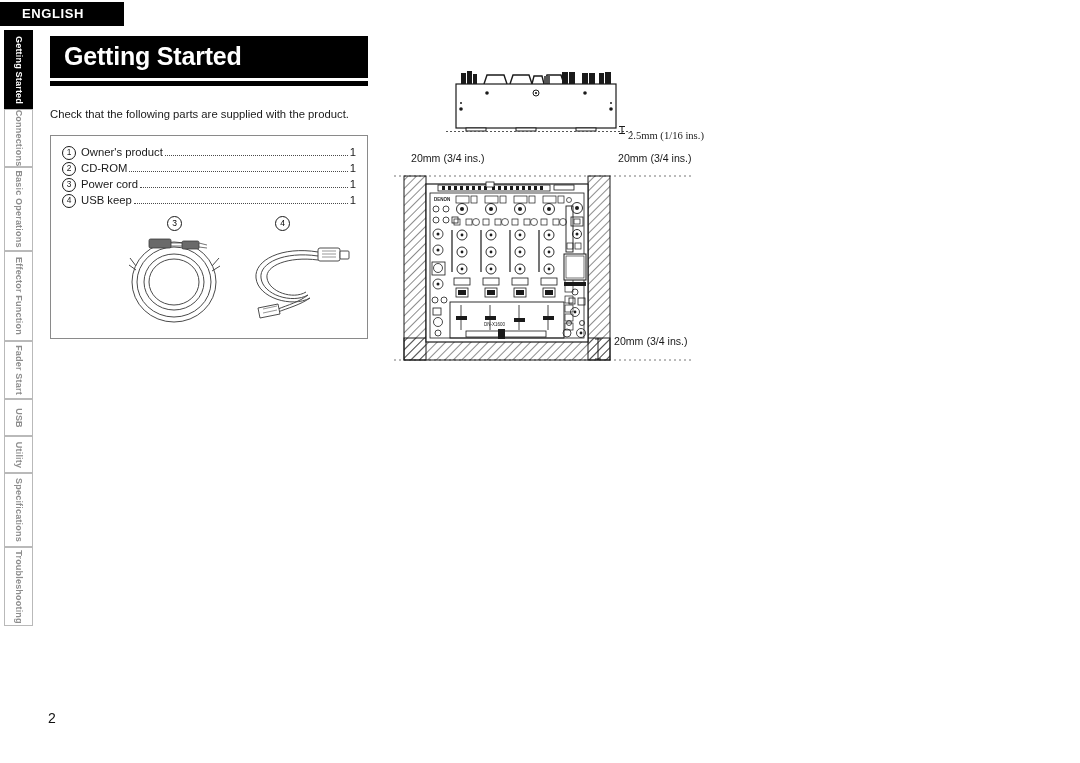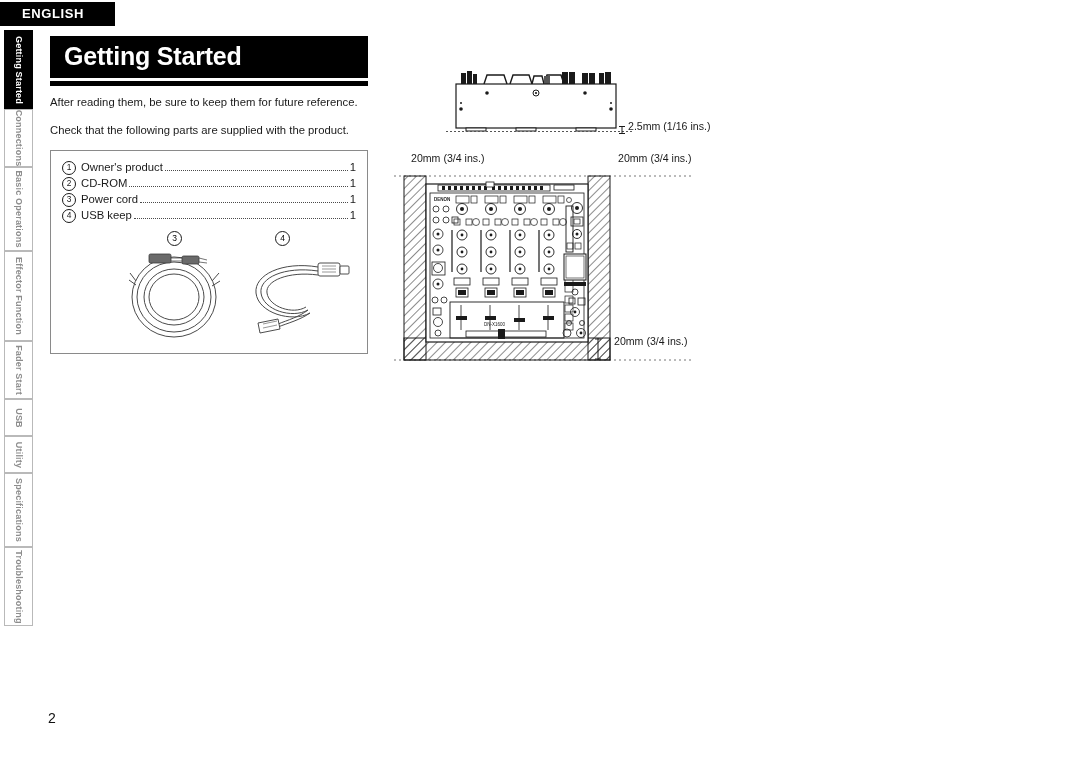--- a/index.html
+++ b/index.html
@@ -1,20 +1,20 @@
 <!DOCTYPE html>
 <html><head>
 <meta charset="utf-8">
 <style>
   html,body{margin:0;padding:0;background:#fff;}
   body{width:1080px;height:763px;position:relative;overflow:hidden;
        font-family:"Liberation Sans","DejaVu Sans",sans-serif;color:#000;}
 
   
-  .lang-tab{position:absolute;left:0;top:2px;width:115px;height:24px;background:#000;}
+  .lang-tab{position:absolute;left:0;top:2px;width:124px;height:24px;background:#000;}
   .lang-tab span{display:block;color:#fff;font-weight:bold;font-size:13px;
        letter-spacing:.6px;line-height:24px;padding-left:22px;}
 
   
   .sidetabs{position:absolute;left:4px;top:30px;width:29px;height:596px;}
   .stab{position:absolute;left:0;width:29px;box-sizing:border-box;
         border:1px solid #b9b9b9;background:#fff;}
   .stab .lbl{position:absolute;left:50%;top:50%;
         transform:translate(-50%,-50%) rotate(90deg);
         white-space:nowrap;font-size:9px;font-weight:bold;color:#8d8d8d;
@@ -106,21 +106,20 @@
       <span class="lbl">Troubleshooting</span>
     </div>
   </div>
 
 <div class="colL">
 
   <div class="hdr-main">Getting Started</div>
   <div class="hdr-rule"></div>
 
   <div class="body-txt">
-    <p class="nojust">After reading them, be sure to keep them for future reference.</p>
   </div>
 
   <div style="height:12px"></div>
 
   <div class="note">Check that the following parts are supplied with the product.</div>
 
   <div class="acc-box">
     <div id="acc-list">
         <div class="acc-row">
           <span class="cnum">1</span>
@@ -240,21 +239,21 @@
       </g>
       <line x1="60" y1="61.5" x2="246" y2="61.5" stroke="#555" stroke-width="1" stroke-dasharray="2 2"></line>
 
       <g stroke="#1a1a1a" stroke-width="1">
         <line x1="236" y1="56" x2="236" y2="64"></line>
         <line x1="233" y1="56.5" x2="239" y2="56.5"></line>
         <line x1="233" y1="63.5" x2="239" y2="63.5"></line>
       </g>
     </svg>
 
-    <div class="dimlabel" style="left:242px;top:70px;">2.5mm (1/16 ins.)</div>
+    <div class="dimlabel" style="left:242px;top:80px;font-family:Liberation Serif, serif;">2.5mm (1/16 ins.)</div>
 
     <div class="dimlabel" style="left:25px;top:102px;">20mm (3/4 ins.)</div>
     <div class="dimlabel" style="left:232px;top:102px;">20mm (3/4 ins.)</div>
 
     <svg width="314" height="200" viewBox="0 0 314 200" style="position:absolute;left:0;top:122px;">
       <defs>
         <pattern id="hatch" width="6" height="6" patternUnits="userSpaceOnUse" patternTransform="rotate(45)">
           <line x1="0" y1="0" x2="0" y2="6" stroke="#1a1a1a" stroke-width="1"></line>
         </pattern>
       </defs>

